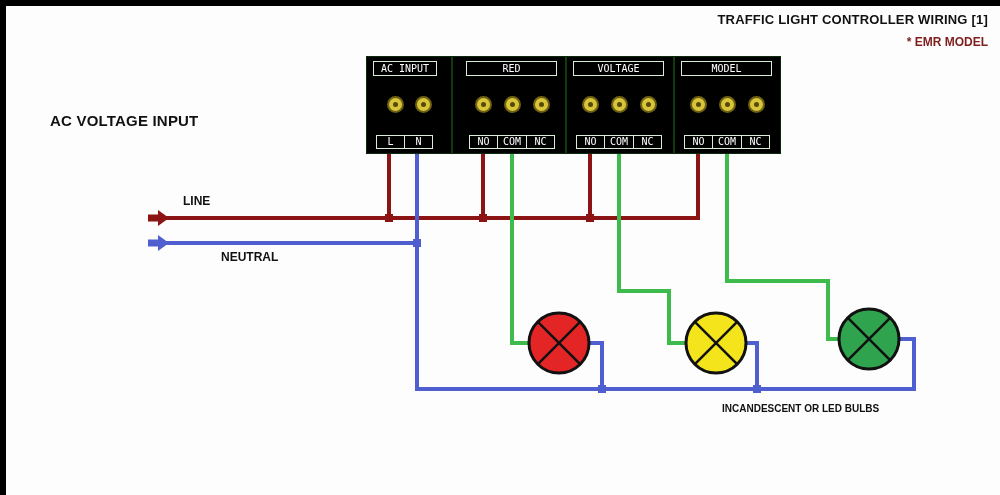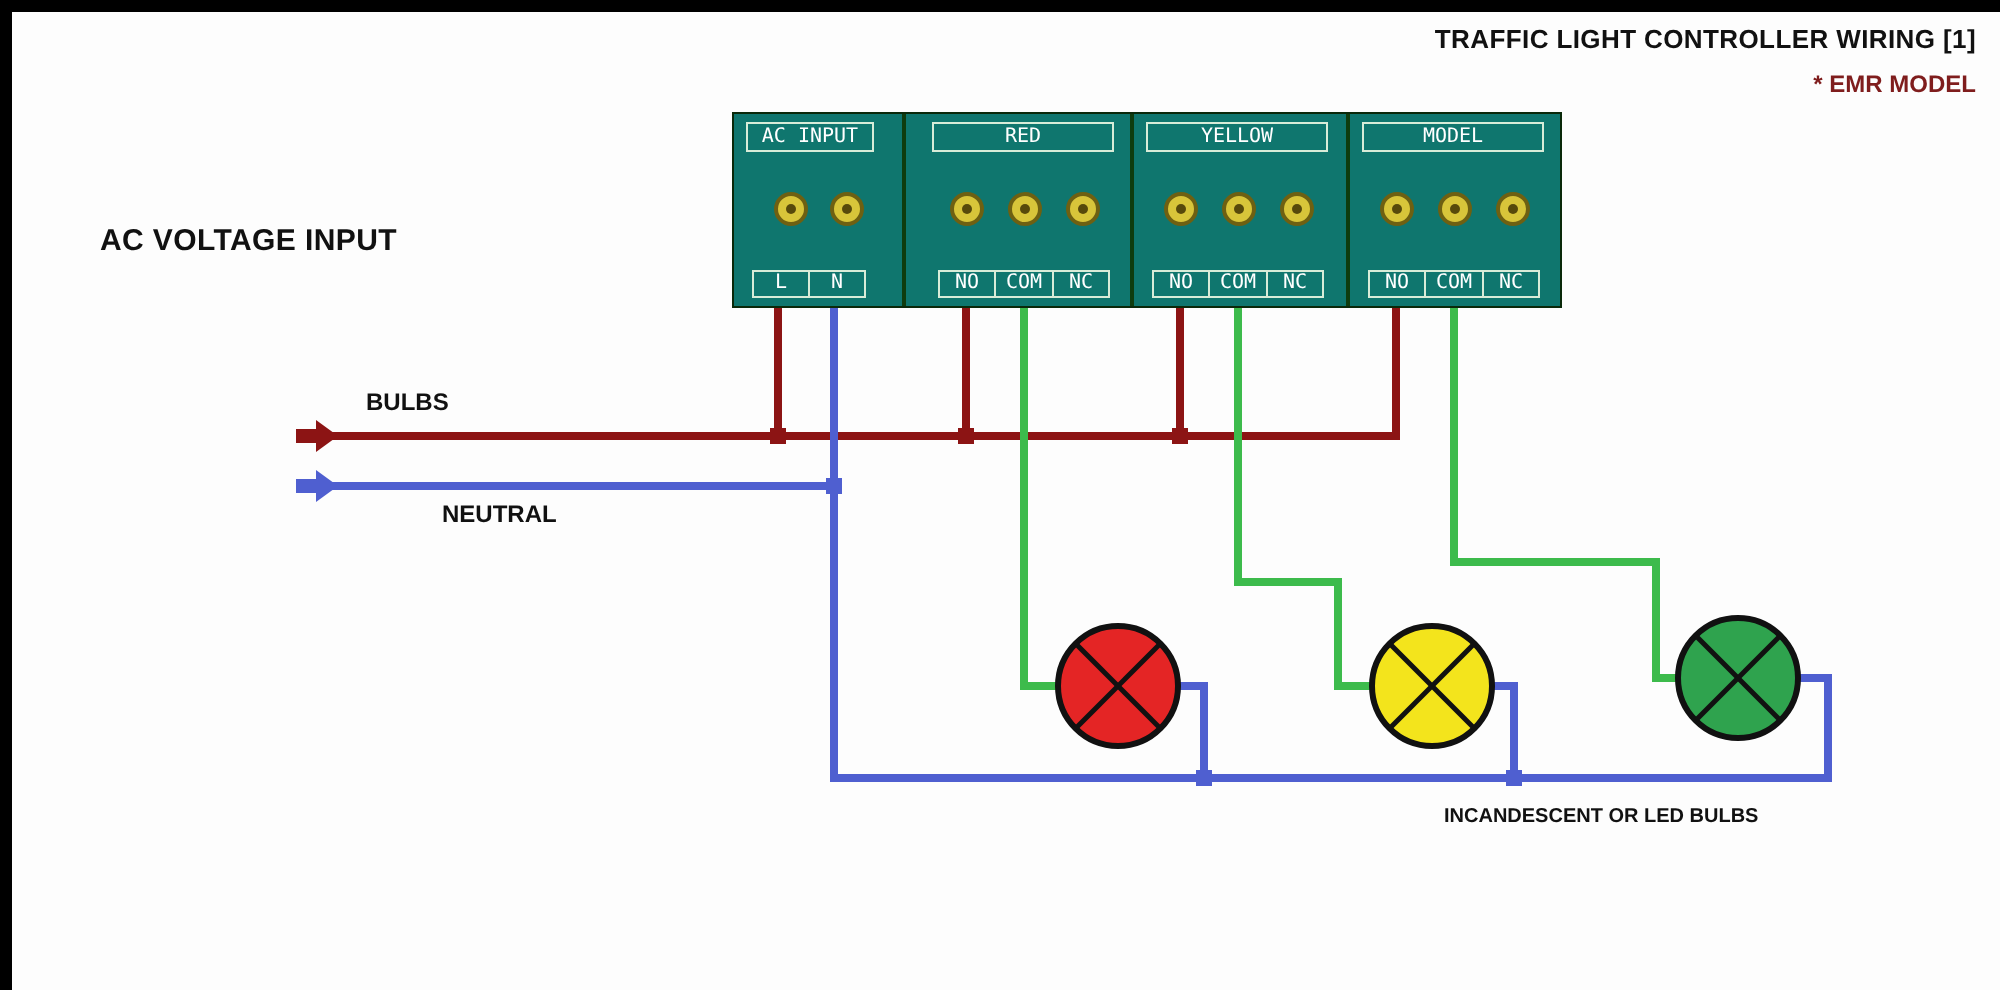--- a/index.html
+++ b/index.html
@@ -17,21 +17,21 @@
   .model-note{right:14px;top:29px;font-size:12px;font-weight:bold;color:#7f1d1d;}
   
   .source-label{left:44px;top:103px;font-size:15px;font-weight:bold;color:#111;line-height:23px;letter-spacing:.2px;}
   
   .line-label{left:177px;top:188px;font-size:12px;font-weight:bold;color:#111;}
   .neutral-label{left:179px;top:244px;font-size:12px;font-weight:bold;color:#111;padding-left:36px;}
   .bulbs-label{left:716px;top:397px;font-size:10px;font-weight:bold;color:#111;}
   
   .panel{
     left:360px;top:50px;width:413px;height:96px;
-    background:#0f766e;
+    background:#000000;
     border:1px solid #0a290a;
     z-index:2;
   }
   .divider{position:absolute;top:0;bottom:0;width:2px;background:#0e3c0e;}
   .section{position:absolute;top:0;bottom:0;}
   .sec-title{
     position:absolute;top:4px;left:0;right:0;height:13px;line-height:13px;
     border:1px solid #d8ecd8;color:#fff;text-align:center;
     font-family:"DejaVu Sans Mono", monospace;font-size:10px;
   }
@@ -109,21 +109,21 @@
     </g>
   </svg>
 
   <div class="abs title">TRAFFIC LIGHT CONTROLLER WIRING [1]</div>
   <div class="abs model-note">* EMR MODEL</div>
 
   <div class="abs source-label">
     <div>AC VOLTAGE INPUT</div>
   </div>
 
-  <div class="abs line-label">BULBS</div>
+  <div class="abs line-label">LINE</div>
   <div class="abs neutral-label">NEUTRAL</div>
   <div class="abs bulbs-label">INCANDESCENT OR LED BULBS</div>
 
   <div class="abs panel">
     <div class="divider" style="left:84px;"></div>
     <div class="divider" style="left:198px;"></div>
     <div class="divider" style="left:306px;"></div>
 
     <div class="section" style="left:6px;width:64px;">
       <div class="sec-title">AC INPUT</div>
@@ -141,21 +141,21 @@
       <div class="term" style="left:38px;"></div>
       <div class="term" style="left:67px;"></div>
       <div class="cells" style="left:3px;">
         <div class="cell" style="width:27px;">NO</div>
         <div class="cell" style="width:28px;">COM</div>
         <div class="cell" style="width:27px;">NC</div>
       </div>
     </div>
 
     <div class="section" style="left:206px;width:91px;">
-      <div class="sec-title">YELLOW</div>
+      <div class="sec-title">VOLTAGE</div>
       <div class="term" style="left:9px;"></div>
       <div class="term" style="left:38px;"></div>
       <div class="term" style="left:67px;"></div>
       <div class="cells" style="left:3px;">
         <div class="cell" style="width:27px;">NO</div>
         <div class="cell" style="width:28px;">COM</div>
         <div class="cell" style="width:27px;">NC</div>
       </div>
     </div>
 

